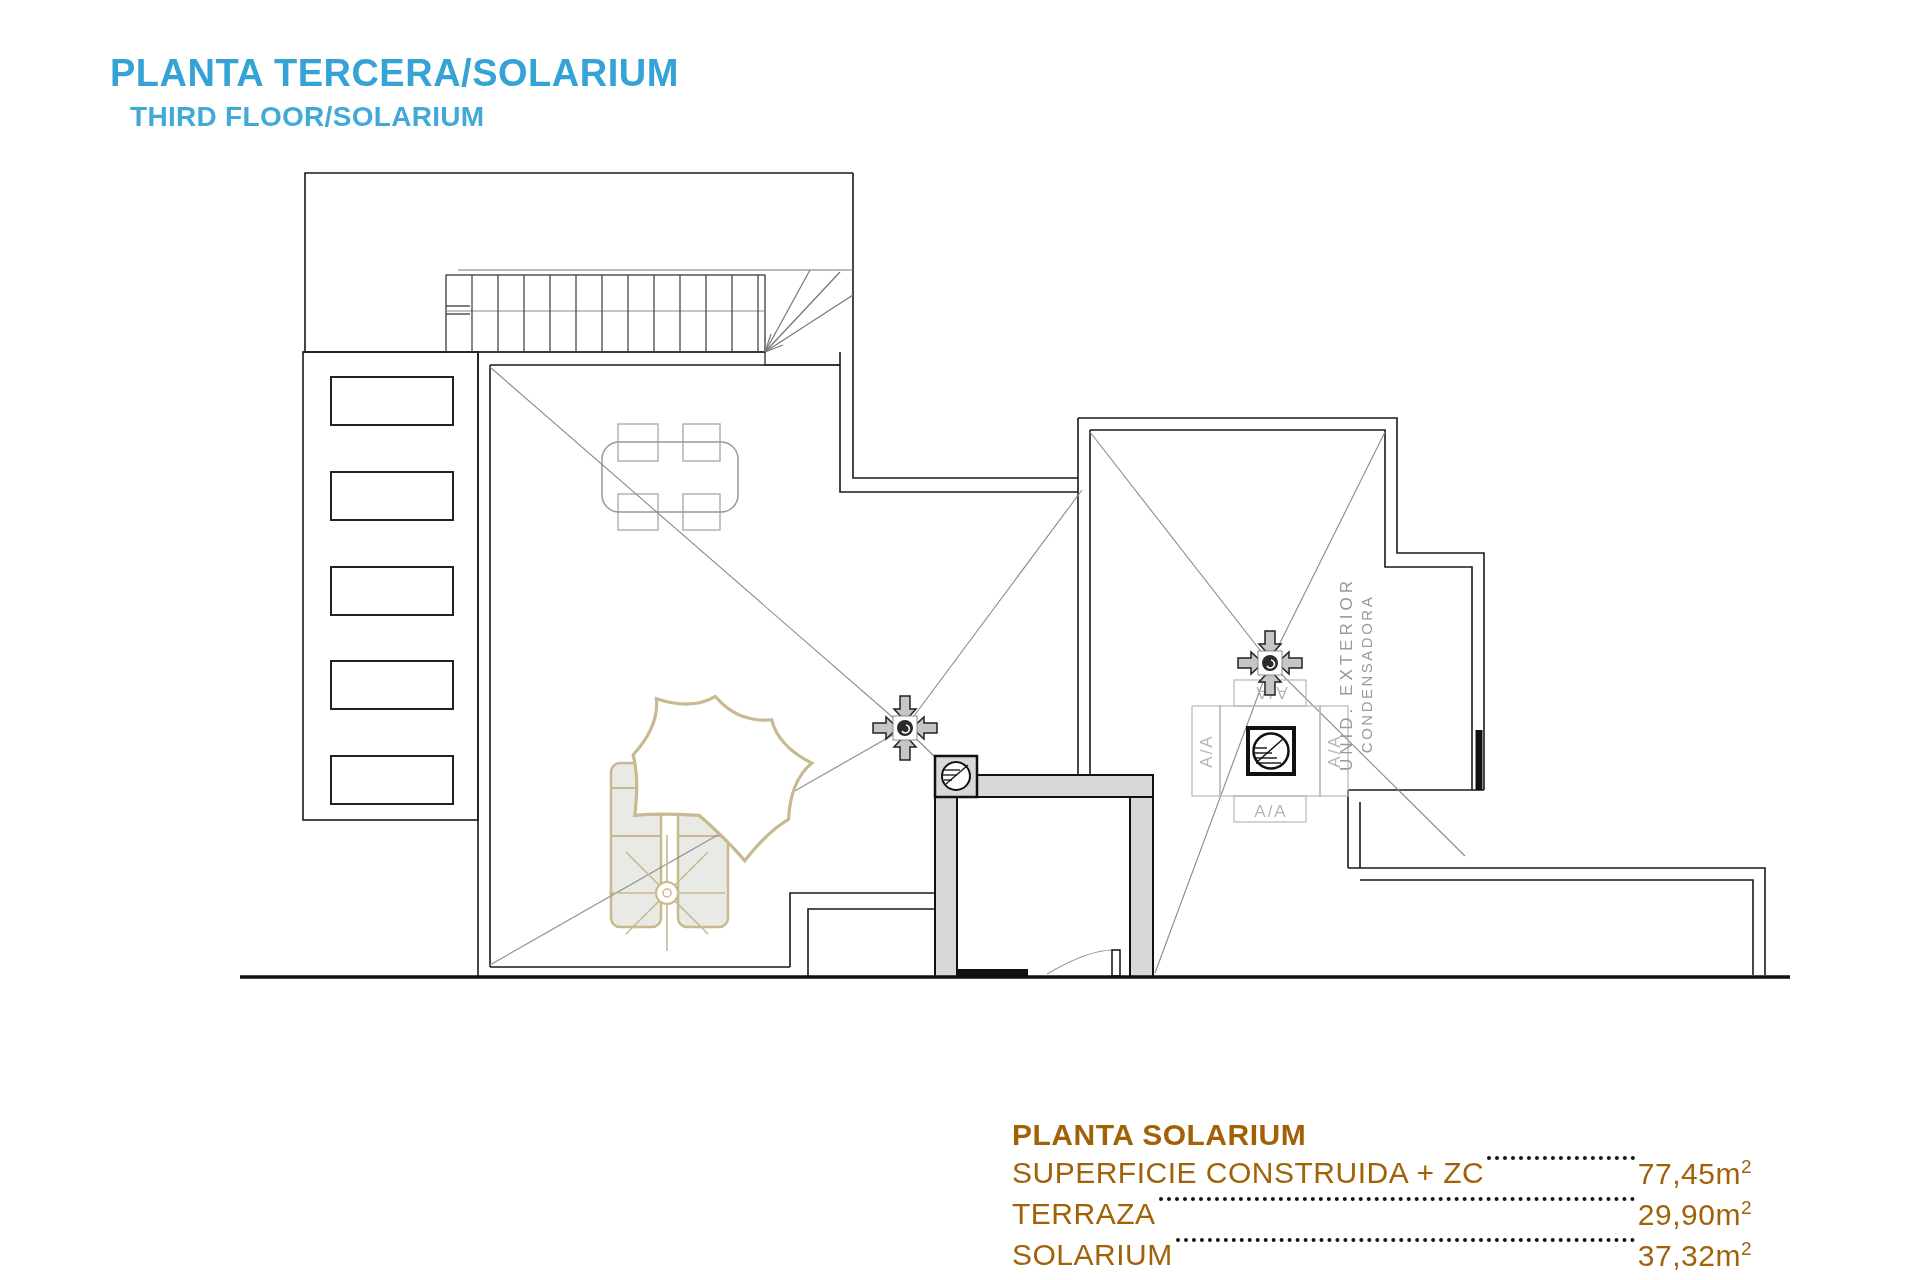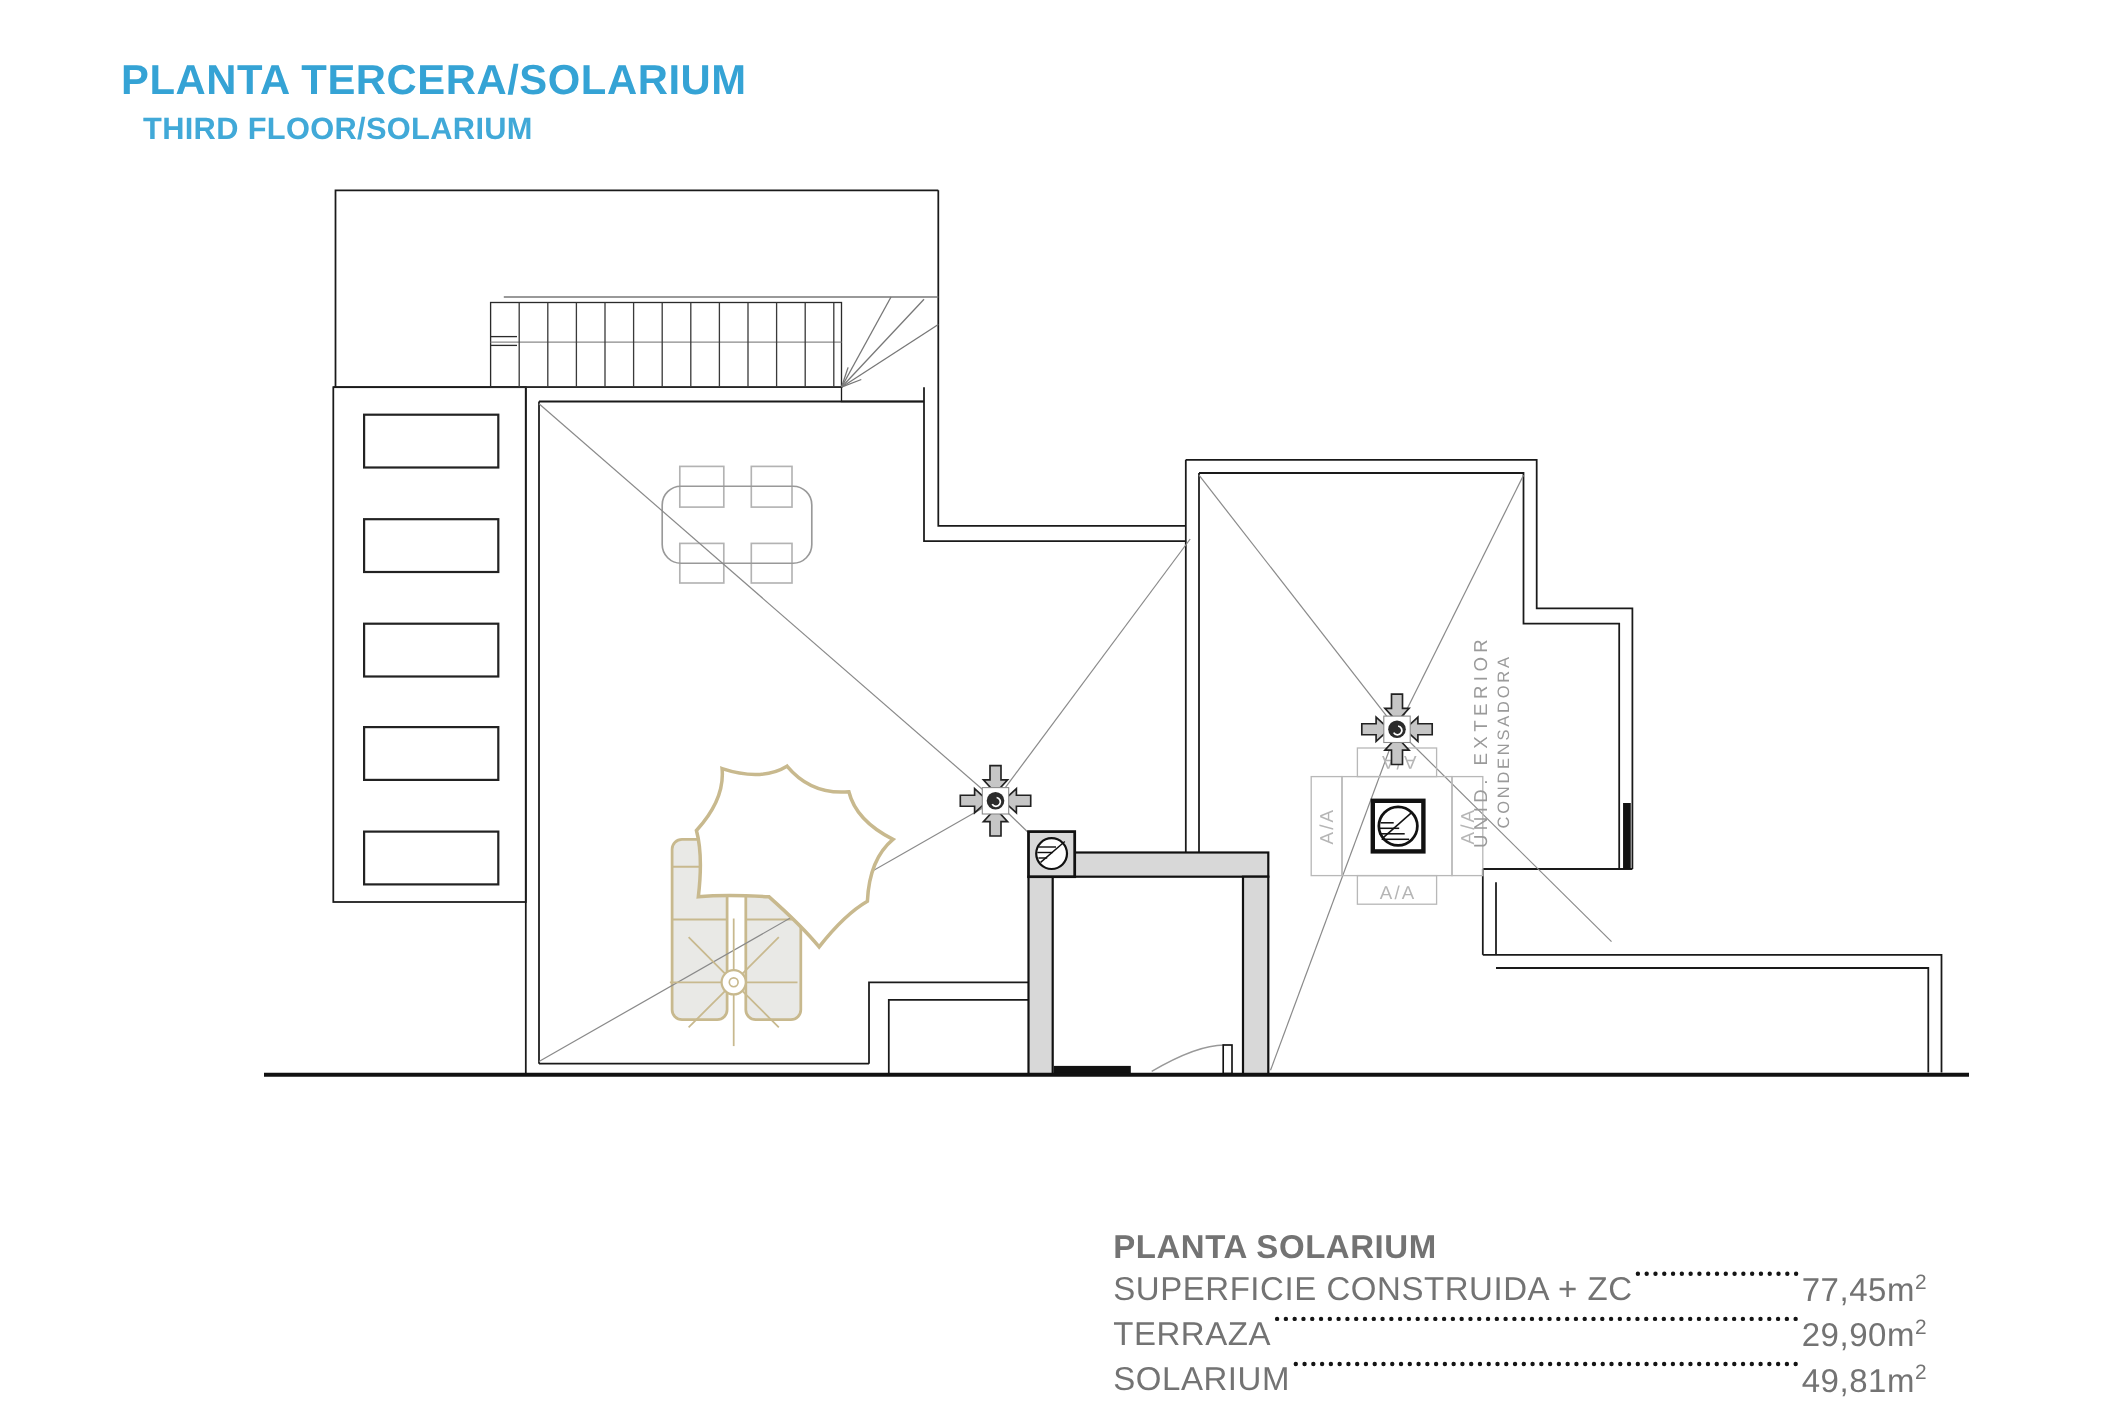--- a/index.html
+++ b/index.html
@@ -2,21 +2,21 @@
 <html><head>
 <meta charset="utf-8">
 <style>
   html,body{margin:0;padding:0;background:#ffffff;}
   .page{position:relative;width:1920px;height:1280px;background:#fff;overflow:hidden;
         font-family:"Liberation Sans",sans-serif;}
   .header{position:absolute;left:110px;top:52px;}
   .header .title{font-size:38px;font-weight:700;color:#35a3d5;letter-spacing:0.5px;}
   .header .subtitle{font-size:28px;font-weight:700;color:#41a9d8;margin-top:6px;letter-spacing:0.3px;margin-left:20px;}
   .plan-svg{position:absolute;left:0;top:0;}
-  .areas{position:absolute;left:1012px;top:1118px;width:740px;color:#737373;}
+  .areas{position:absolute;left:1012px;top:1118px;width:740px;color:#a16207;}
   .areas .areas-title{font-size:30px;font-weight:700;letter-spacing:0.5px;margin-bottom:4px;}
   .area-row{display:flex;align-items:flex-start;font-size:30px;font-weight:400;height:41px;}
   .area-row .lbl{white-space:nowrap;letter-spacing:0.5px;}
   .area-row .leader{flex:1;border-bottom:4px dotted #141414;margin:0 3px 9px 3px;}
   .area-row .val{white-space:nowrap;letter-spacing:0.5px;}
   .area-row sup{font-size:19px;}
 </style>
 </head>
 <body>
 
@@ -242,17 +242,17 @@
       <span class="val"><span>77,45m</span><sup>2</sup></span>
     </div>
     <div class="area-row">
       <span class="lbl">TERRAZA</span>
       <span class="leader"></span>
       <span class="val"><span>29,90m</span><sup>2</sup></span>
     </div>
     <div class="area-row">
       <span class="lbl">SOLARIUM</span>
       <span class="leader"></span>
-      <span class="val"><span>49,81m</span><sup>2</sup></span>
+      <span class="val"><span>37,32m</span><sup>2</sup></span>
     </div>
   </div>
 
 </div>
 
 </body></html>

